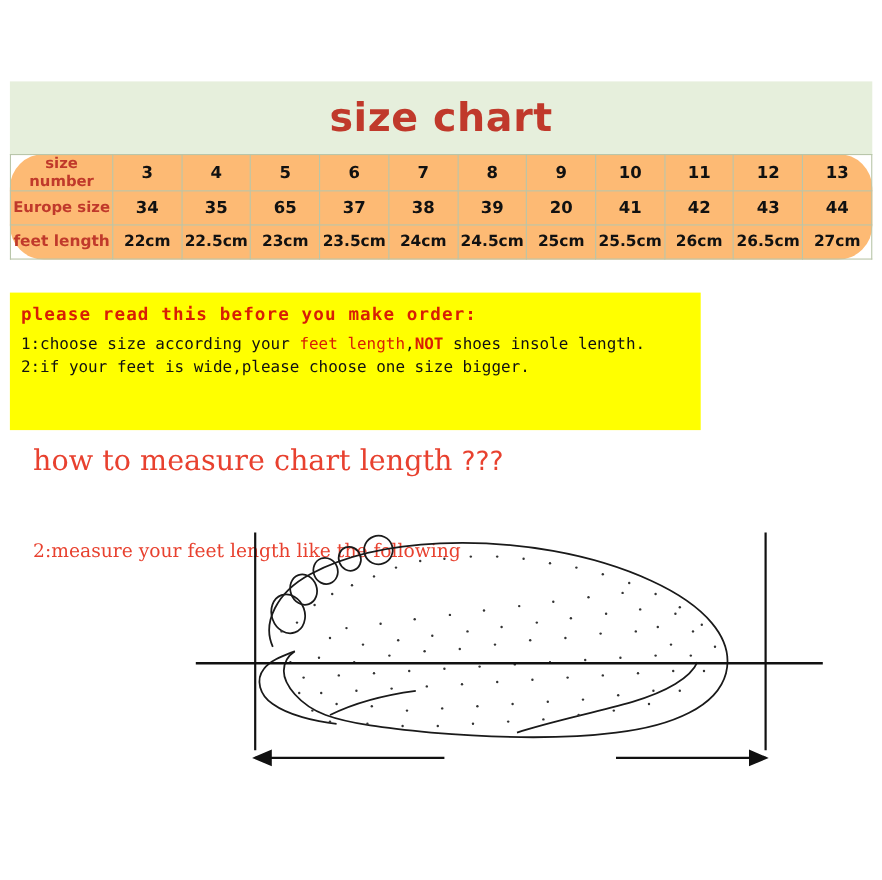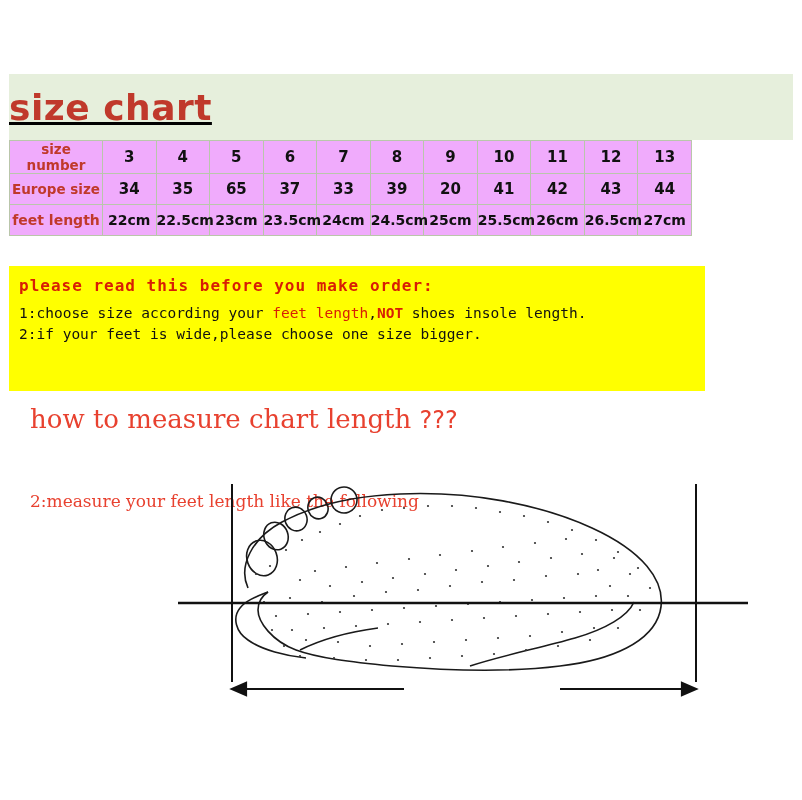--- a/index.html
+++ b/index.html
@@ -28,34 +28,35 @@
     position: absolute;
     left: 9px;
     top: 74px;
     width: 784px;
   }
   .chart-title-bar {
     background: #e6efdc;
     height: 66px;
     display: flex;
     align-items: center;
-    text-decoration: underline;
+    justify-content: center;
   }
   .chart-title {
     font-family: "DejaVu Sans", sans-serif;
     font-weight: bold;
     font-size: 36px;
     color: #c0392b;
     letter-spacing: 0.5px;
   }
   table.size-table {
     border-collapse: collapse;
-    width: 683px;
-    background: #f0abfc;
+    width: 784px;
+    background: #fdba74;
     table-layout: fixed;
+    border-radius: 31px;
   }
   table.size-table td {
     border: 1px solid #b9c6aa;
     height: 30px;
     text-align: center;
     vertical-align: middle;
     font-family: "DejaVu Sans", sans-serif;
     font-size: 15px;
     font-weight: bold;
     color: #111111;
@@ -69,21 +70,21 @@
   }
   table.size-table tr.len td {
     font-size: 14px;
   }
 
   
   .notice {
     position: absolute;
     left: 9px;
     top: 266px;
-    width: 696px;
+    width: 628px;
     height: 125px;
     background: #ffff00;
     box-sizing: border-box;
     padding: 10px 10px 0 10px;
   }
   .notice-head {
     font-family: "DejaVu Sans Mono", monospace;
     font-size: 16px;
     font-weight: bold;
     color: #d81e05;
@@ -171,21 +172,21 @@
           <td>11</td>
           <td>12</td>
           <td>13</td>
         </tr>
         <tr>
           <td class="rowhead">Europe size</td>
           <td>34</td>
           <td>35</td>
           <td>65</td>
           <td>37</td>
-          <td>33</td>
+          <td>38</td>
           <td>39</td>
           <td>20</td>
           <td>41</td>
           <td>42</td>
           <td>43</td>
           <td>44</td>
         </tr>
         <tr class="len">
           <td class="rowhead">feet length</td>
           <td>22cm</td>

